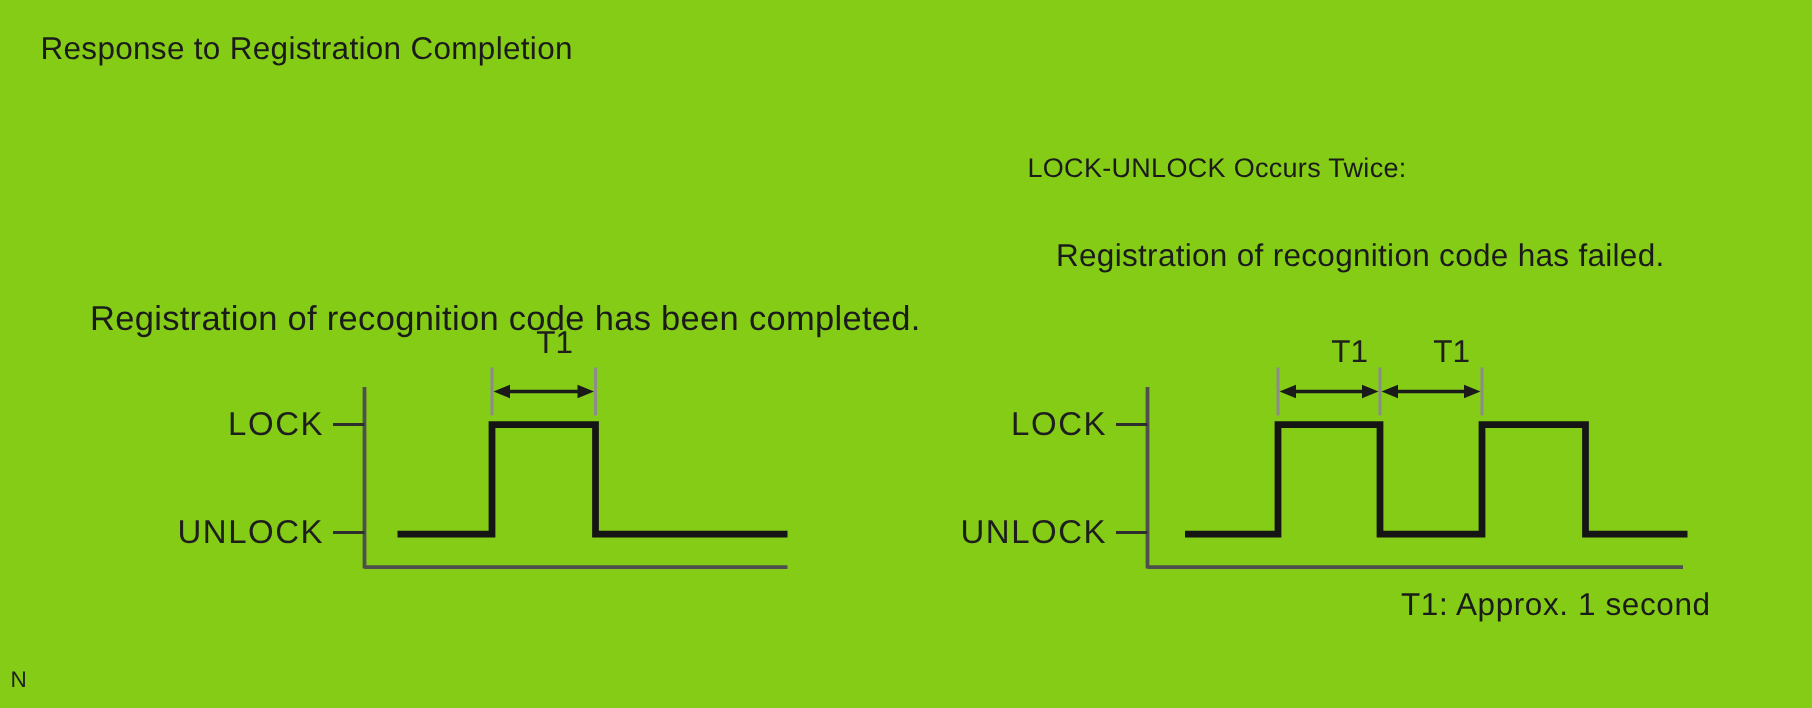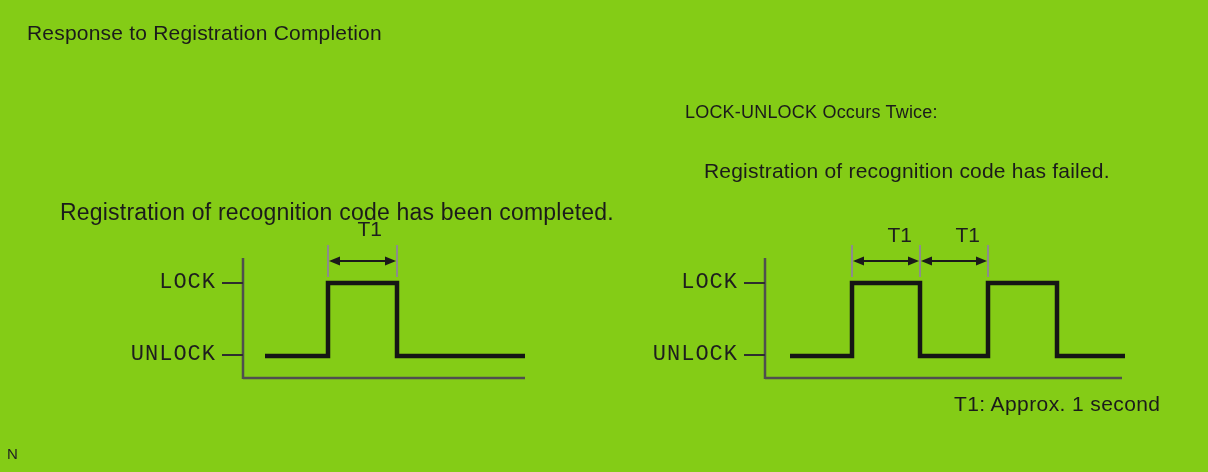--- a/index.html
+++ b/index.html
@@ -12,32 +12,31 @@
     font-family: "Liberation Sans", "DejaVu Sans", sans-serif;
     color: #1b1b1b;
     overflow: hidden;
   }
   .txt { position: absolute; white-space: nowrap; }
   .title        { left: 27px;  top: 21px;  font-size: 21px; letter-spacing: 0.2px; }
   .heading-left { left: 60px;  top: 102px; font-size: 21px; letter-spacing: 0.2px; }
   .desc-left    { left: 60px;  top: 155px; font-size: 23px; letter-spacing: 0.2px; margin-top: 44px; }
   .heading-right{ left: 685px; top: 102px; font-size: 18px; letter-spacing: 0.2px; }
   .desc-right   { left: 685px; top: 159px; font-size: 21px; letter-spacing: 0.2px; margin-left: 19px; }
-  .note         { left: 934px; top: 392px; font-size: 21px; letter-spacing: 0.4px; margin-left: 20px; }
+  .note         { left: 934px; top: 392px; font-size: 21px; letter-spacing: 0.4px; }
   .corner-n     { left: 7px;   top: 445px; font-size: 15px; color: #222; }
 
   .siglabel {
     position: absolute;
     width: 120px;
     font-size: 22px;
     letter-spacing: 1px;
     text-align: right;
     line-height: 26px;
     color: #1e1e1e;
-    font-family: Liberation Mono, monospace;
   }
   .lock-left    { left: 96px;  top: 270px; }
   .unlock-left  { left: 96px;  top: 342px; }
   .lock-right   { left: 618px; top: 270px; }
   .unlock-right { left: 618px; top: 342px; }
 
   .t1lbl {
     position: absolute;
     width: 52px;
     font-size: 21px;

